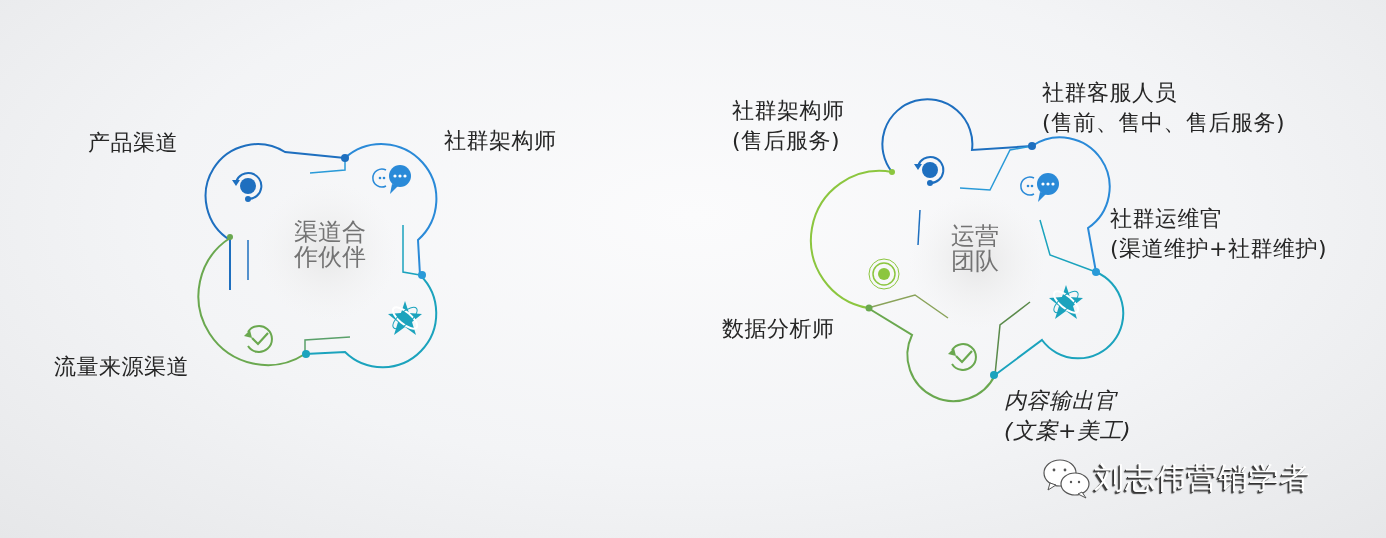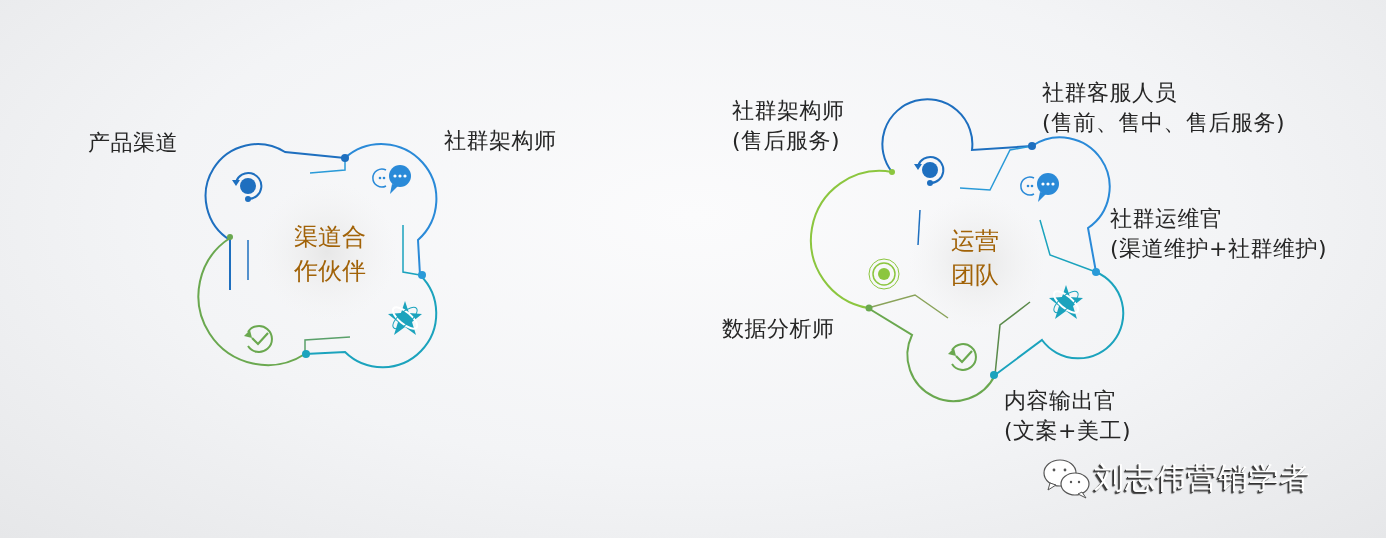--- a/index.html
+++ b/index.html
@@ -9,21 +9,21 @@
     font-family: "DejaVu Sans", "Liberation Sans", sans-serif;
     color:#222;
   }
   .diagram { position:absolute; }
   .diagram svg { position:absolute; left:0; top:0; overflow:visible; }
   .label {
     position:absolute; font-size:22px; line-height:30px; color:#262626;
     white-space:nowrap; letter-spacing:0.5px;
   }
   .center-text {
-    position:absolute; font-size:24px; line-height:34px; color:#a16207;
+    position:absolute; font-size:24px; line-height:25px; color:#737373;
     text-align:center; white-space:pre-line;
   }
   .watermark {
     position:absolute; left:1040px; top:456px; display:flex; align-items:center; gap:0;
   }
   .watermark .wm-text {
     font-size:30px; color:#fff; letter-spacing:1px;
     text-shadow: -1px 1px 0 #333, -2px 2px 1px #444;
     font-family: "DejaVu Sans", sans-serif;
   }
@@ -89,20 +89,21 @@
     <path d="M8 14 A13 13 0 1 1 8 28" fill="none" stroke="#6aa84f" stroke-width="2"></path>
     <polyline points="12,20 18,26 28,15" fill="none" stroke="#6aa84f" stroke-width="2.2"></polyline>
     <polygon points="4,18 10,12 12,20" fill="#6aa84f"></polygon>
   </svg>
 
   <div class="center-text" style="left:270px;top:220px;width:120px;">渠道合
 作伙伴</div>
 
   <div class="label" style="left:88px;top:128px;">产品渠道</div>
   <div class="label" style="left:444px;top:126px;">社群架构师</div>
+  <div class="label" style="left:54px;top:352px;">流量来源渠道</div>
 </div>
 
 <div class="diagram" style="left:0;top:0;width:1386px;height:538px;">
   <svg width="1386" height="538">
     <defs>
       <radialGradient id="centerG2" cx="0.5" cy="0.5" r="0.5">
         <stop offset="0" stop-color="#e6e6e6"></stop>
         <stop offset="1" stop-color="#f1f1f1" stop-opacity="0"></stop>
       </radialGradient>
     </defs>
@@ -170,21 +171,21 @@
     <div>(售后服务)</div>
   </div>
   <div class="label" style="left:1042px;top:78px;">
     <div>社群客服人员</div>
     <div>(售前、售中、售后服务)</div>
   </div>
   <div class="label" style="left:1110px;top:204px;">
     <div>社群运维官</div>
     <div>(渠道维护+社群维护)</div>
   </div>
-  <div class="label" style="left:1004px;top:386px;">
+  <div class="label" style="left:1004px;top:386px;font-style:italic;">
     <div>内容输出官</div>
     <div>(文案+美工)</div>
   </div>
   <div class="label" style="left:722px;top:314px;">数据分析师</div>
 </div>
 
 <div class="watermark">
   <svg width="54" height="44" viewBox="0 0 54 44">
     <ellipse cx="20" cy="17" rx="16" ry="13" fill="#fff" stroke="#555" stroke-width="1.2"></ellipse>
     <polygon points="10,27 8,34 16,29" fill="#fff" stroke="#555" stroke-width="1"></polygon>

